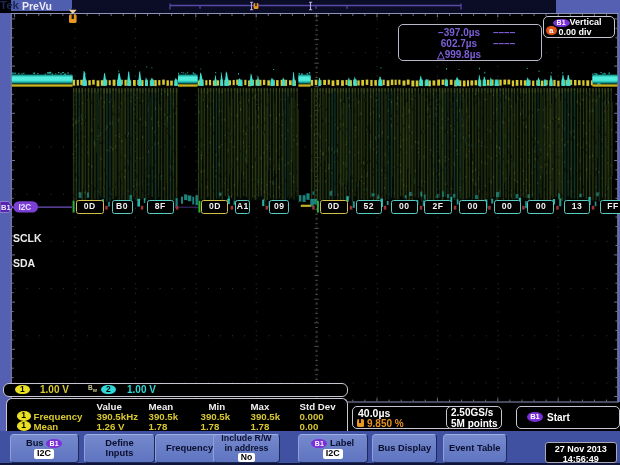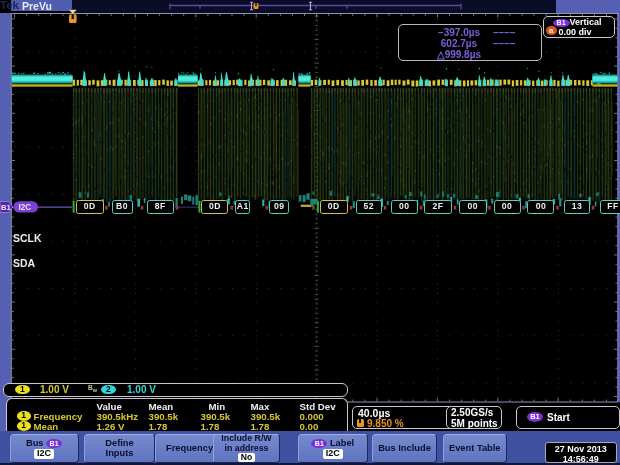--- a/index.html
+++ b/index.html
@@ -917,17 +917,17 @@
 <div class="btn" style="left:213px;width:67px;font-size:8.8px;line-height:9.2px">
     <div>Include R/W</div>
     <div>in address</div>
     <div><span class="chip" style="font-size:8.6px;line-height:8.8px">No</span></div>
   </div>
 <div class="btn" style="left:298px;width:69.5px">
     <div><span class="pill" style="width:16px;height:9px;font-size:7px;line-height:9px">B1</span> Label</div>
     <div><span class="chip">I2C</span></div>
   </div>
 <div class="btn" style="left:372px;width:65px">
-    <div>Bus Include</div>
+    <div>Bus Display</div>
   </div>
 <div class="btn" style="left:443px;width:63.5px">
     <div>Event Table</div>
   </div>
 <div class="rbox" style="left:545px;top:442px;width:71.5px;height:21px;border-color:#a8a8b8;border-radius:3px;font-size:9px;text-align:center;line-height:9.6px;padding-top:2px">27 Nov 2013<br>14:56:49</div>
 </body></html>

